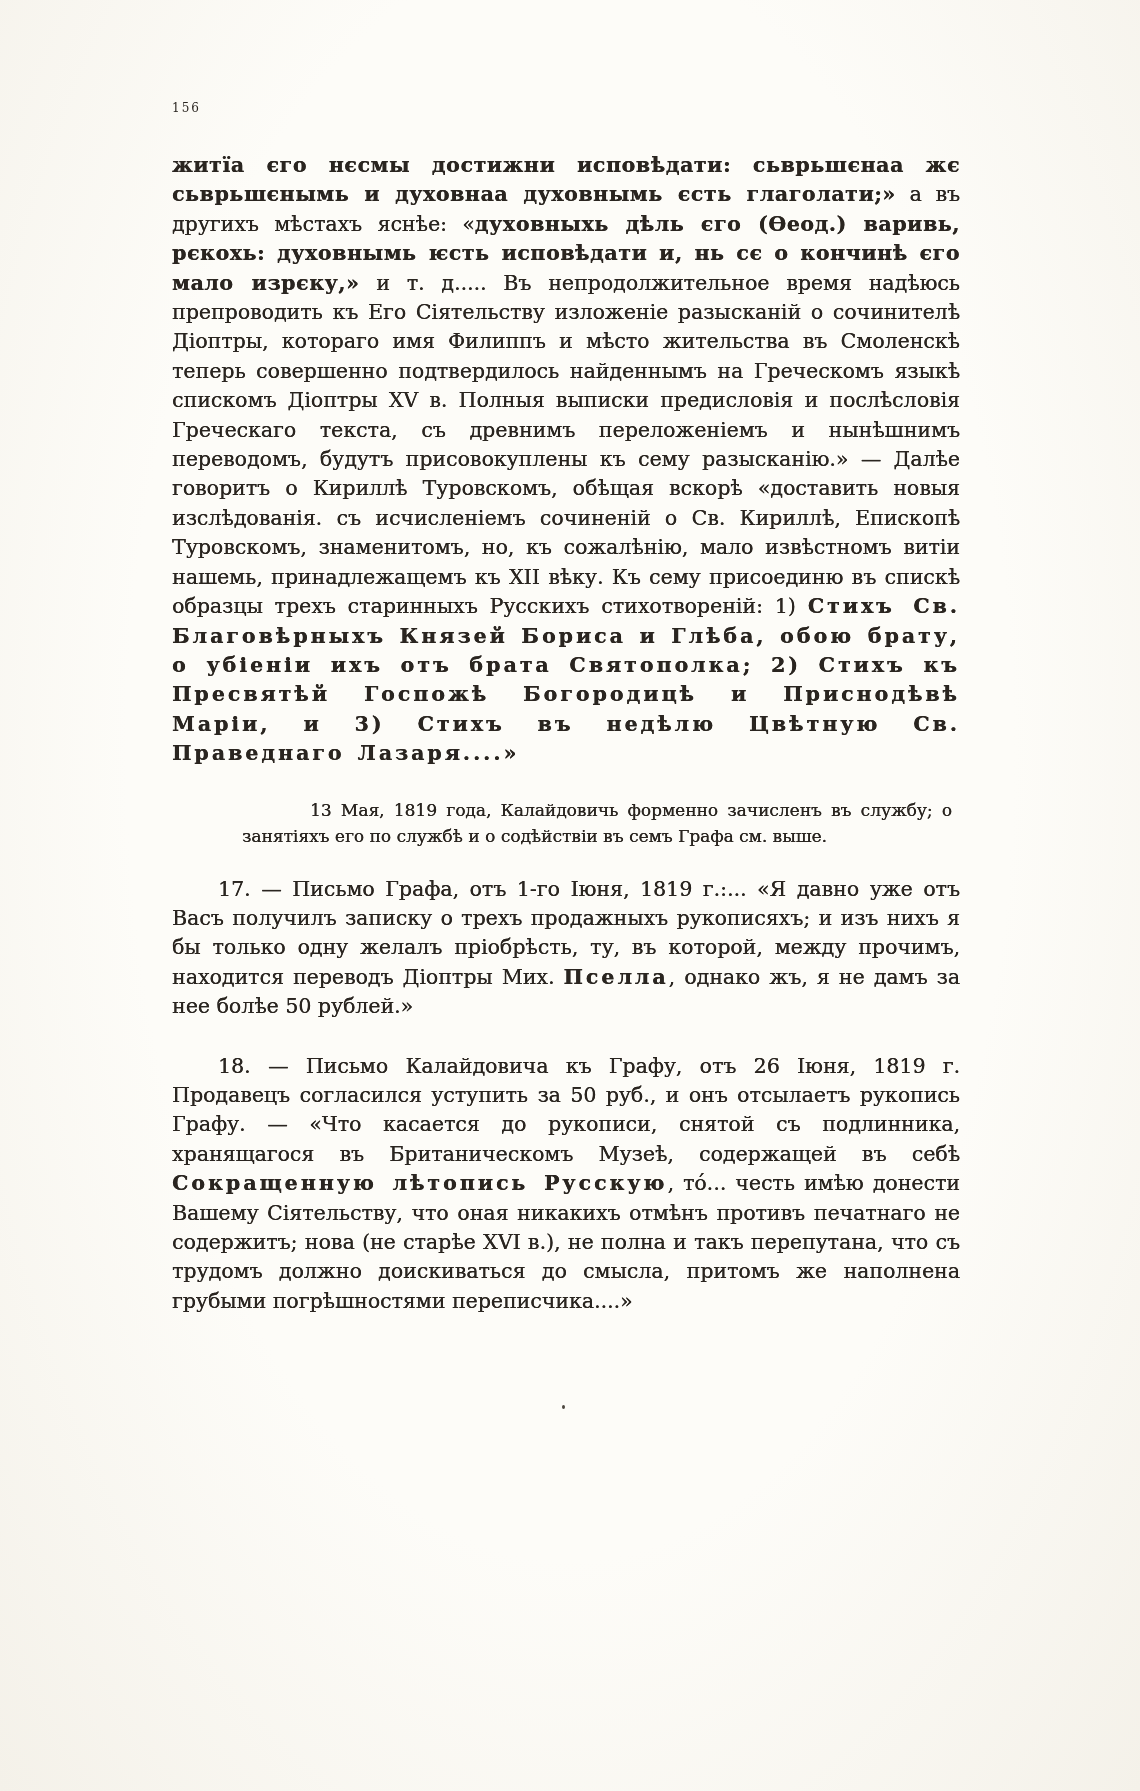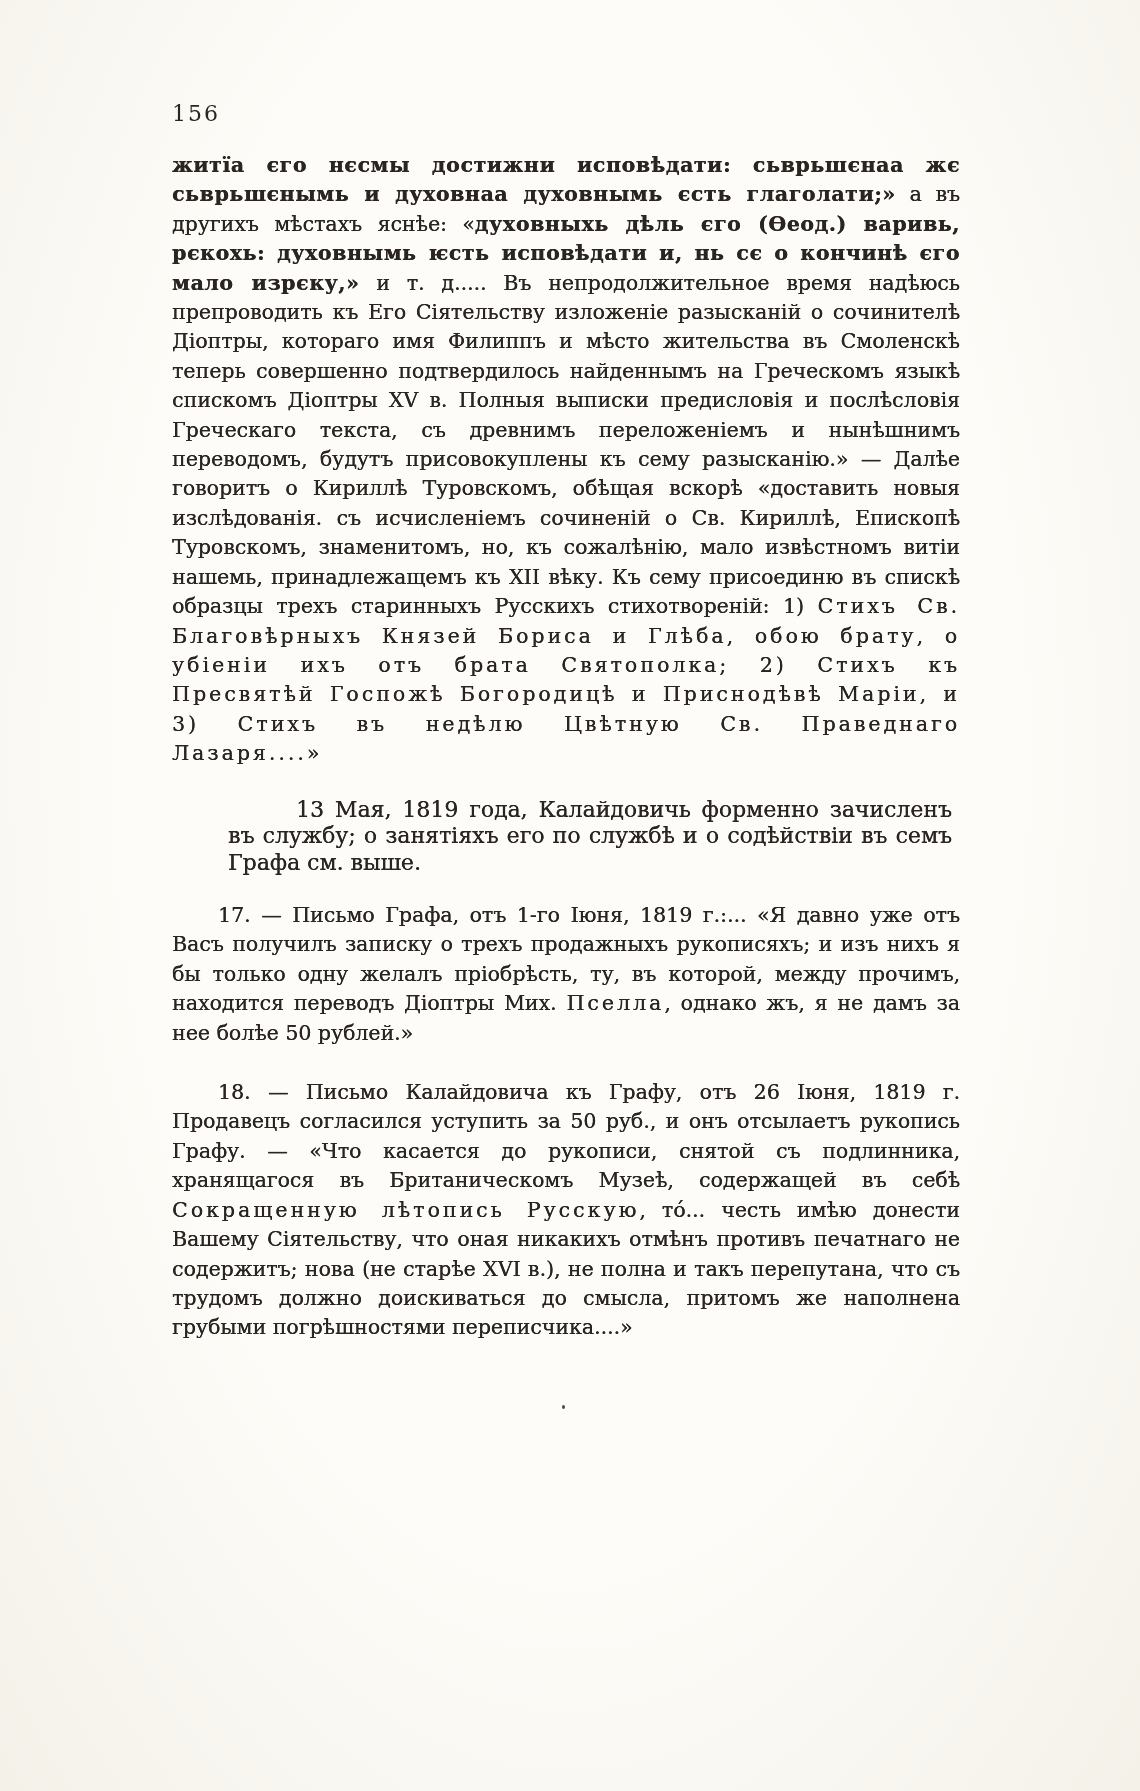--- a/index.html
+++ b/index.html
@@ -22,21 +22,21 @@
   }
   .page-header {
     position: absolute;
     top: 101px;
     left: 172px;
     width: 788px;
     display: flex;
     align-items: baseline;
   }
   .page-number {
-    font-size: 22px;
+    font-size: 12px;
     letter-spacing: 2px;
     color: var(--ink, #2a2520);
   }
   .running-title {
     position: absolute;
     left: 0;
     right: 30px;
     text-align: center;
     font-size: 14px;
     font-weight: bold;
@@ -55,41 +55,42 @@
     text-shadow: 0.25px 0 0 currentColor;
     hyphens: auto;
   }
   p.para {
     margin: 0 0 28px 0;
   }
   p.para.opening {
     text-indent: 0;
   }
   p.para.note {
-    font-size: 22px;
+    font-size: 17px;
     line-height: 26.5px;
-    margin-left: 56px;
+    margin-left: 70px;
     margin-right: 8px;
     margin-bottom: 25px;
     text-indent: 68px;
   }
   p.para.entry {
     text-indent: 46px;
     margin-bottom: 30px;
   }
   .seg-church {
     font-weight: bold;
     letter-spacing: 0.6px;
   }
   .seg-normal {
     font-weight: normal;
   }
   .seg-spaced {
     letter-spacing: 3px;
     word-spacing: 3px;
+    font-weight: bold;
   }
   .ink-speck {
     position: absolute;
     left: 562px;
     top: 1405px;
     width: 3px;
     height: 4px;
     border-radius: 50%;
     background: #4d473f;
   }

